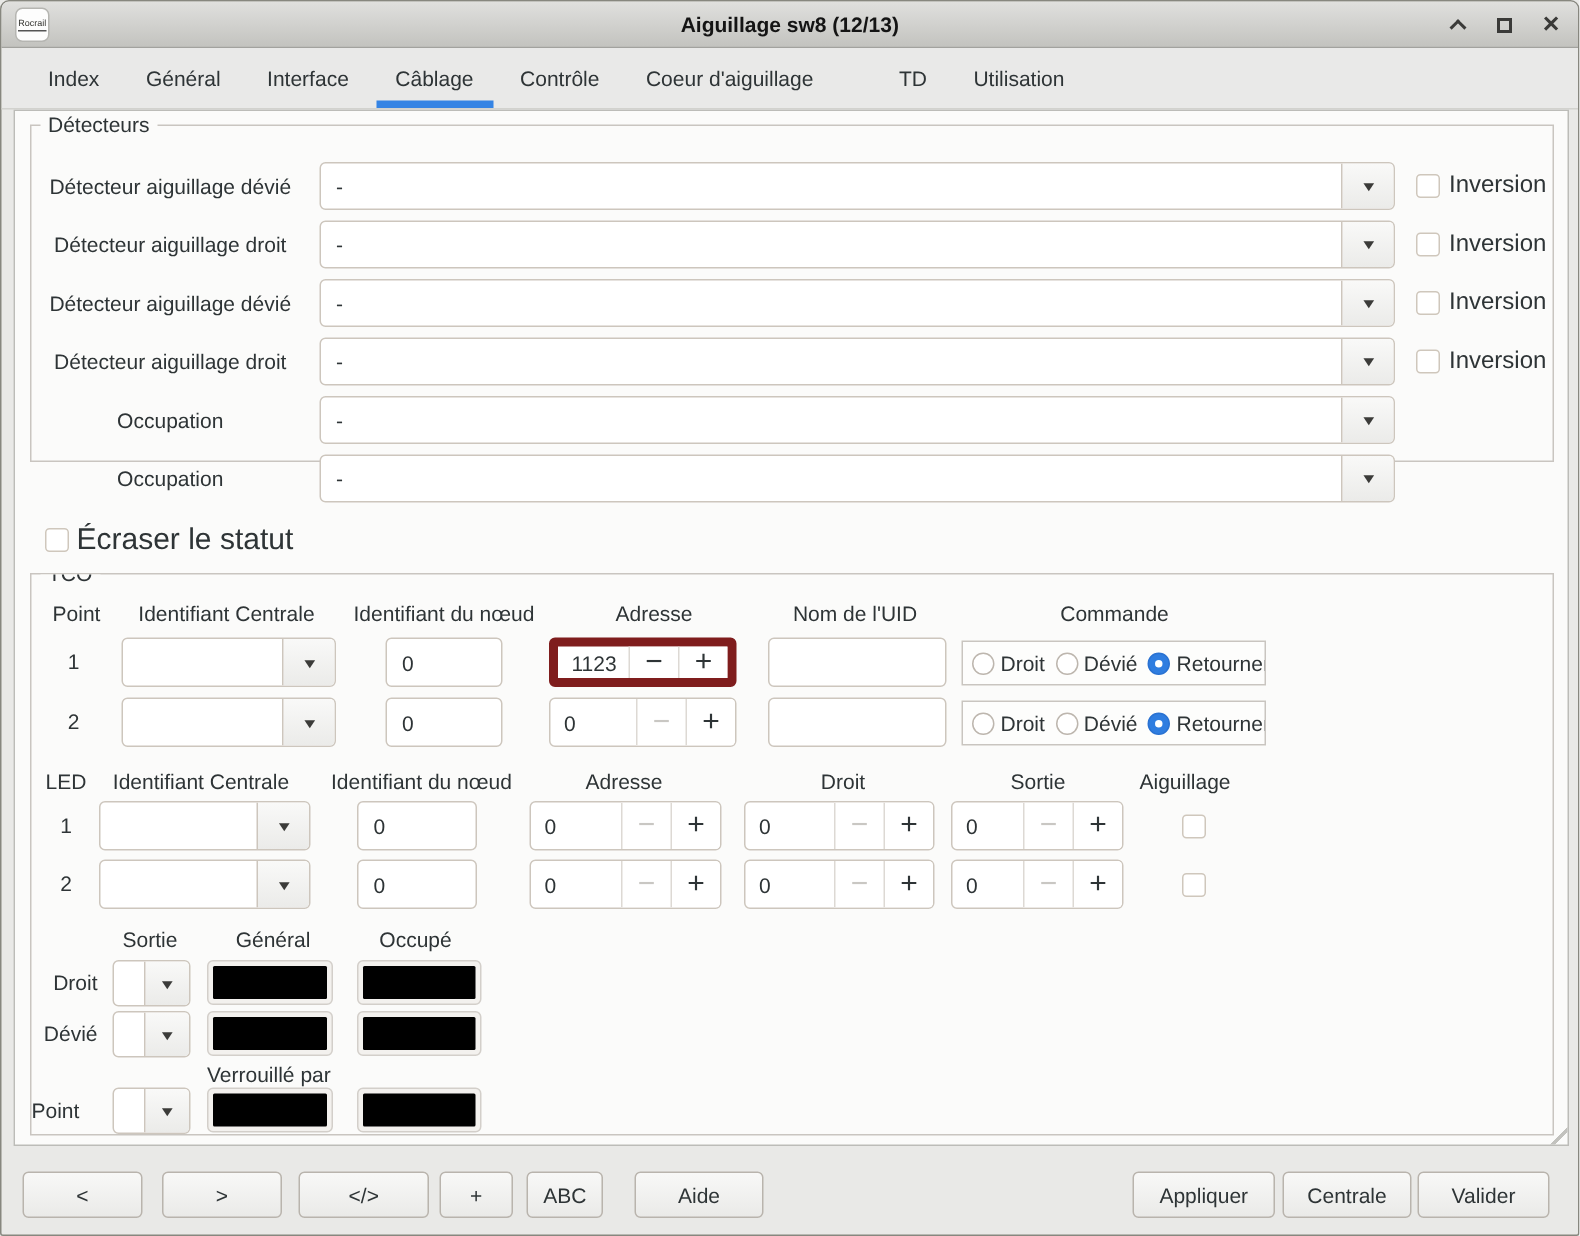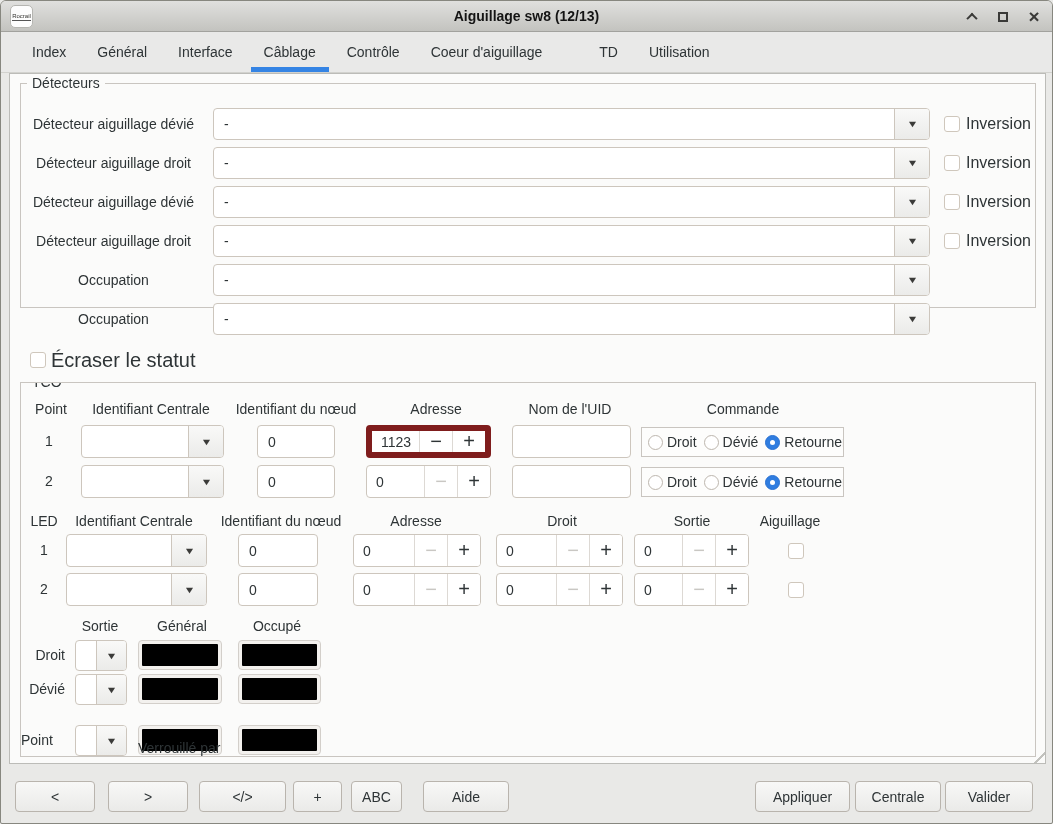--- a/index.html
+++ b/index.html
@@ -368,21 +368,21 @@
           <span class="cbtn small">
             <span class="arr">▼</span>
           </span>
         </div>
         <div class="swatch" style="left: 117px; top: 342px; width: 84px; height: 30px;">
           <div class="inner" style="background: rgb(0, 0, 0);"></div>
         </div>
         <div class="swatch" style="left: 217px; top: 342px; width: 83px; height: 30px;">
           <div class="inner" style="background: rgb(0, 0, 0);"></div>
         </div>
-        <div class="lbl" style="left: 117px; top: 325px; margin-top: 32px;">Verrouillé par</div>
+        <div class="lbl" style="left: 117px; top: 325px;">Verrouillé par</div>
       </div>
     <div class="grip"></div>
   </div>
 
   <div class="footer" id="footer">
       <div class="btn" style="left: 14px; width: 80px;">&lt;</div>
       <div class="btn" style="left: 107px; width: 80px;">&gt;</div>
       <div class="btn" style="left: 198px; width: 87px;">&lt;/&gt;</div>
       <div class="btn" style="left: 292px; width: 49px;">+</div>
       <div class="btn" style="left: 350px; width: 51px;">ABC</div>

